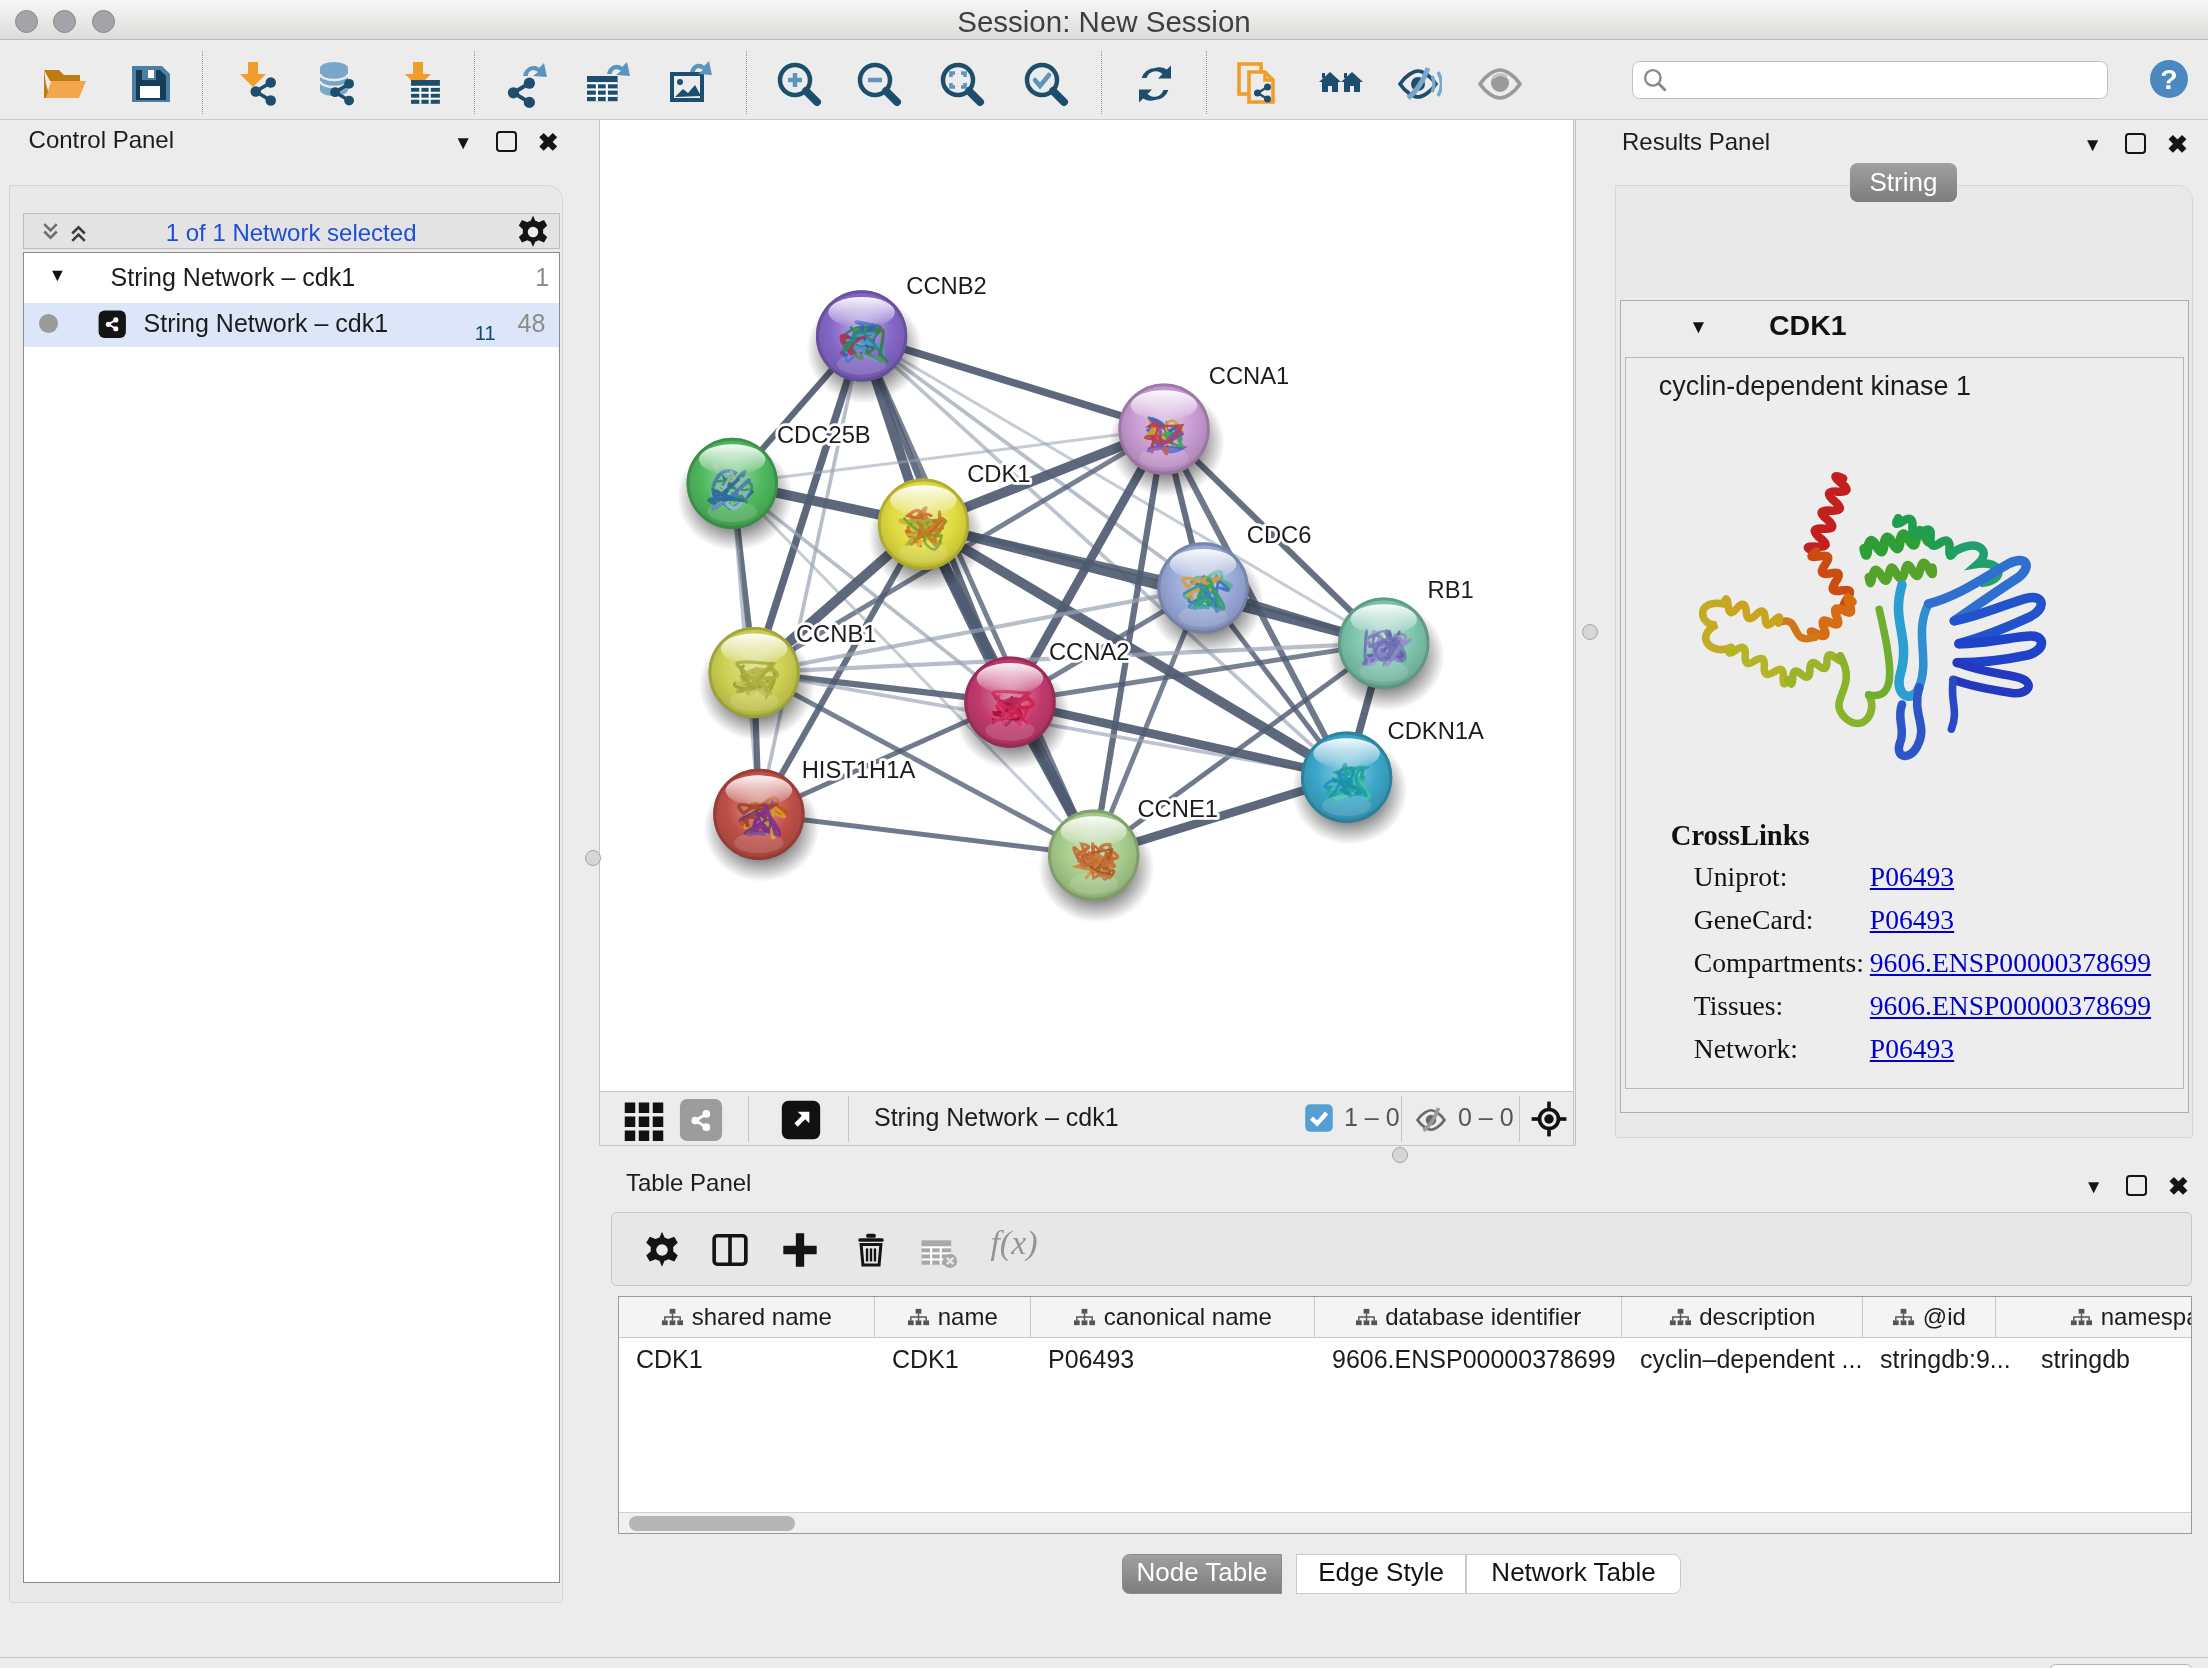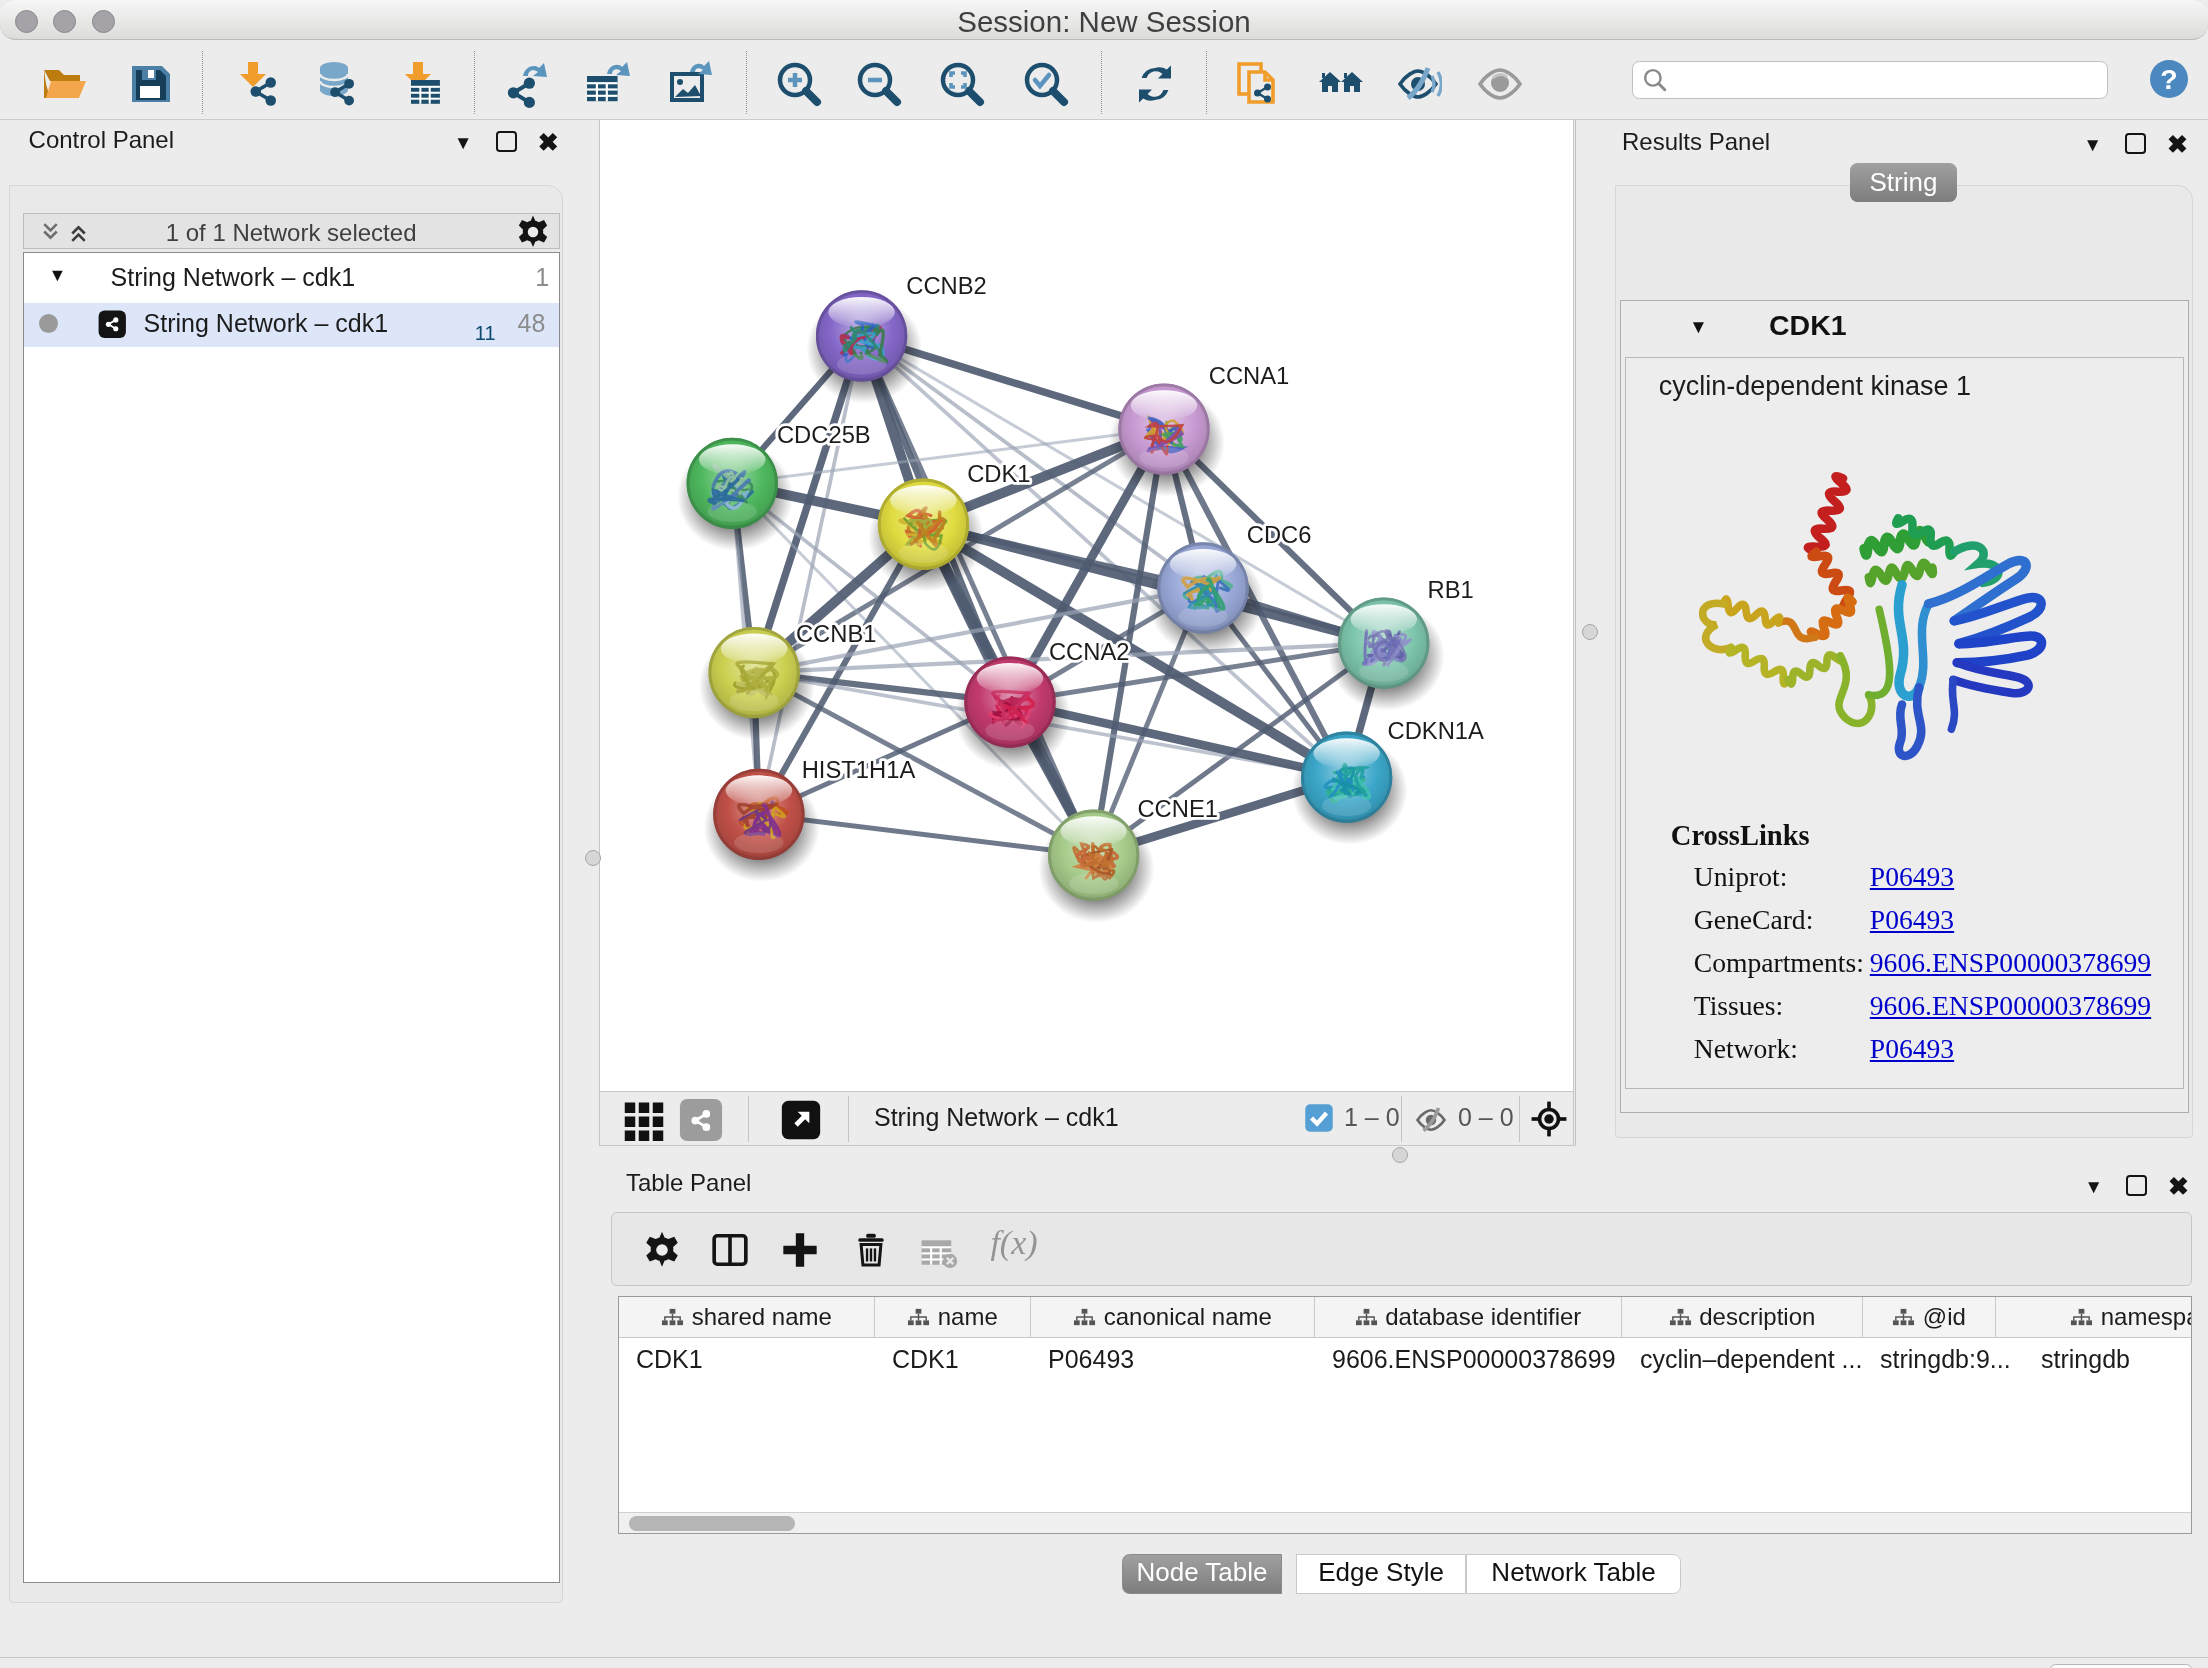--- a/index.html
+++ b/index.html
@@ -1,17 +1,17 @@
 <!DOCTYPE html>
 <html style="font-size:15px"><head><meta charset="utf-8">
 <style>
 * { margin:0; padding:0; box-sizing:border-box; }
 html,body { width:2208px; height:1668px; background:#ececec; font-family:"Liberation Sans",sans-serif; overflow:hidden; }
 #titlebar { position:absolute; left:0; top:0; width:2208px; height:40px;
-  background:linear-gradient(#f6f6f6,#dcdcda); border-bottom:1px solid #bdbbb9;border-radius:16px; }
+  background:linear-gradient(#f6f6f6,#dcdcda); border-bottom:1px solid #bdbbb9; }
 .light { position:absolute; top:9.5px; width:23px; height:23px; border-radius:50%;
   background:#a5a3a8; border:1px solid #8a888e; }
 #wtitle { position:absolute; top:4.8px; left:0; width:100%; text-align:center;
   font-size:29.5px; font-weight:normal; color:#3f3f3f; }
 #toolbar { position:absolute; left:0; top:41px; width:2208px; height:79px; background:#ececec;
   border-bottom:1px solid #cccccc; }
 .tsep { position:absolute; top:9.5px; height:63px; width:0;
   border-left:1.9px dotted #909090; }
 #searchbox { position:absolute; left:1632px; top:20px; width:476px; height:38px; background:#ffffff;
   border:1.9px solid #c0c0c0; border-radius:7.6px; }
@@ -268,21 +268,21 @@
           <path d="M12 8 l12 12 12-12"></path>
           <path d="M12 22 l12 12 12-12"></path>
         </g>
       </svg>
  <svg width="25" height="25" viewBox="0 0 48 48" style="position:absolute;left:42px;top:5.7px">
         <g fill="none" stroke="#3c3c3c" stroke-width="5">
           <path d="M12 40 l12-12 12 12"></path>
           <path d="M12 26 l12-12 12 12"></path>
         </g>
       </svg>
- <div style="position:absolute;left:0;width:100%;text-align:center;top:4.8px;font-size:24px;color:#404040">1 of 1 Network selected</div>
+ <div style="position:absolute;left:0;width:100%;text-align:center;top:4.8px;font-size:24px;color:#1d4ed8">1 of 1 Network selected</div>
  <div style="position:absolute;right:7.6px;top:0px"><svg width="36" height="36" viewBox="0 0 48 48">
           <path fill="#141414" d="M24 2 l3 7 a16 16 0 0 1 4.6 1.9 l7.1-2.8 4.2 7.2 -5.5 5.2 a16 16 0 0 1 0 5 l5.5 5.2 -4.2 7.2 -7.1 -2.8 a16 16 0 0 1 -4.6 1.9 l-3 7 -3 -7 a16 16 0 0 1 -4.6 -1.9 l-7.1 2.8 -4.2 -7.2 5.5 -5.2 a16 16 0 0 1 0 -5 l-5.5 -5.2 4.2 -7.2 7.1 2.8 a16 16 0 0 1 4.6 -1.9 z"></path>
           <circle cx="24" cy="24" r="7" fill="#ececec"></circle>
         </svg></div>
 </div>
 <div id="cptree">
  <div style="position:absolute;left:0;top:1px;width:100%;height:49px">
    <span style="position:absolute;left:25px;top:11.4px;font-size:18px;color:#111">▼</span>
    <span style="position:absolute;left:87px;top:8.6px;font-size:25px;color:#1c1c1c">String Network – cdk1</span>
    <span style="position:absolute;right:9.5px;top:8.6px;font-size:25px;color:#8c8c8c">1</span>

